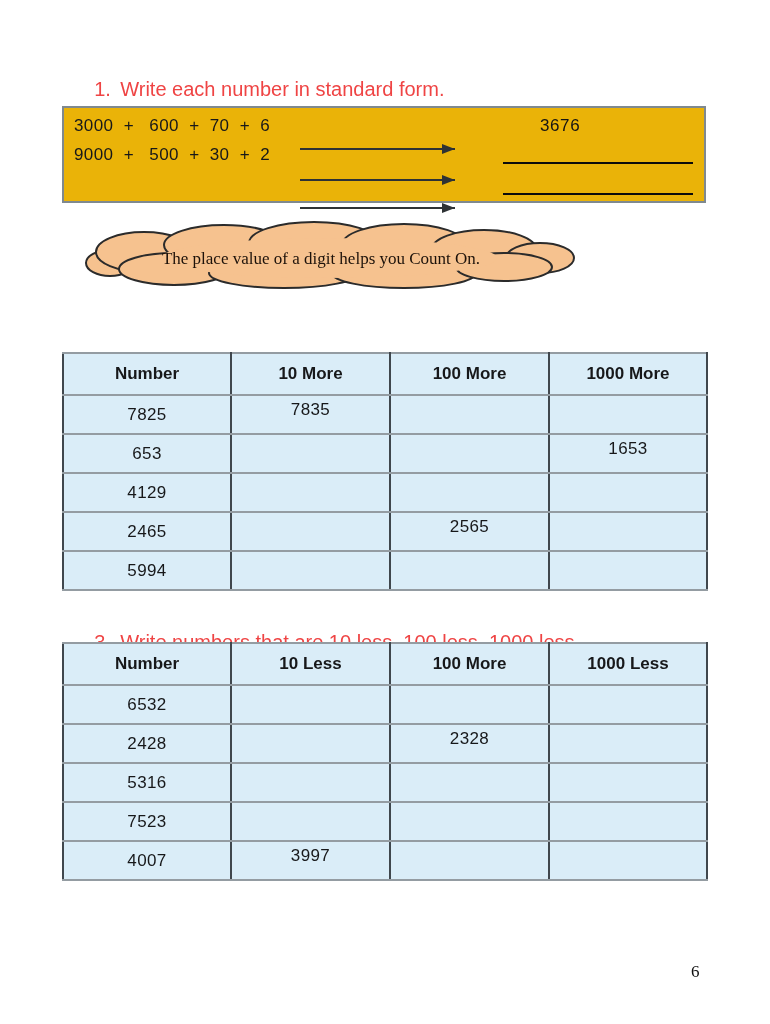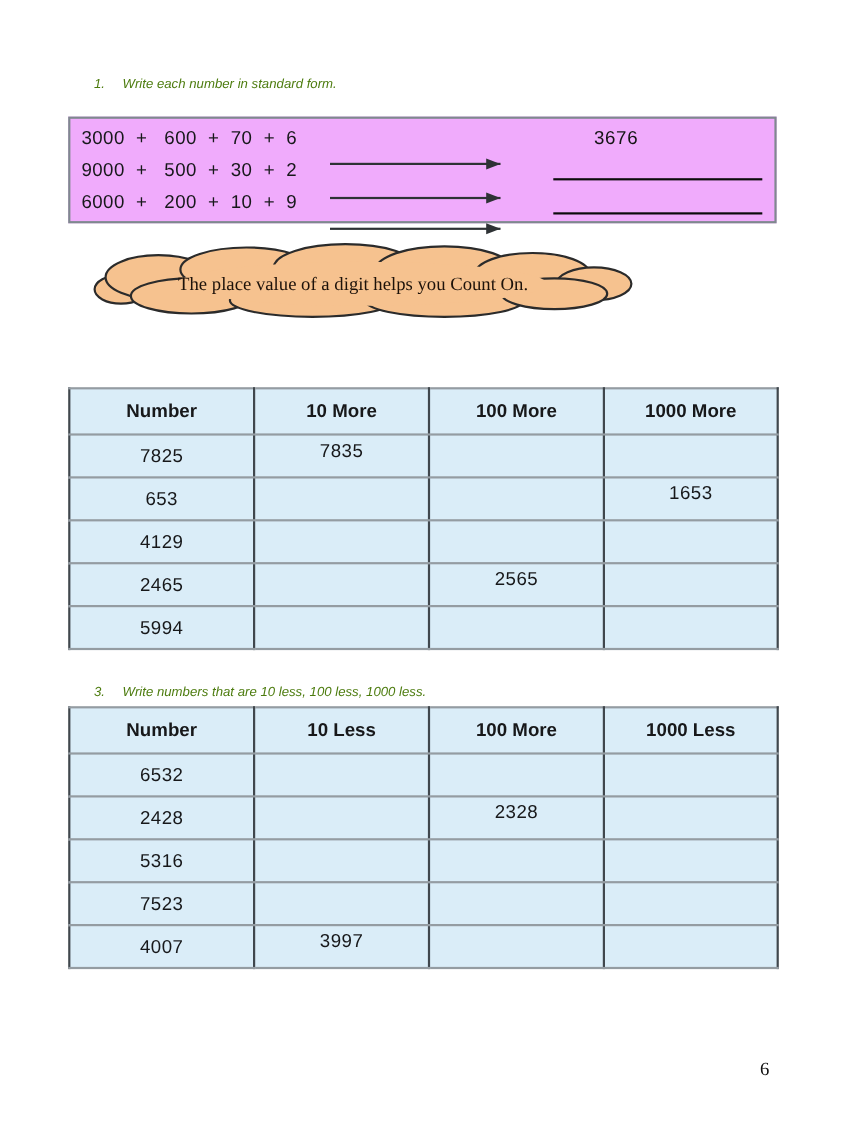--- a/index.html
+++ b/index.html
@@ -7,33 +7,32 @@
     position: relative;
     width: 770px;
     height: 1024px;
     background: #ffffff;
     font-family: "Liberation Sans", sans-serif;
     color: #141414;
     overflow: hidden;
   }
   .q-title {
     position: absolute;
-    font-size: 12px;
-    color: #4d7c0f;
+    font-size: 20px;
+    color: #ef4444;
     white-space: pre;
-    font-style: italic;
   }
   .q-num { display: inline-block; min-width: 26px; }
 
   
   .panel {
     position: absolute;
     left: 62px; top: 106px;
     width: 640px; height: 93px;
-    background: #f0abfc;
+    background: #eab308;
     border: 2px solid #7f898f;
   }
   .expr {
     position: absolute;
     left: 10px;
     font-size: 17px;
     letter-spacing: 0.4px;
     white-space: pre;
     color: #17181a;
   }
@@ -134,21 +133,20 @@
 
 <div class="page">
 
   <div class="q-title" style="left:72px; top:55px;">
     <span class="q-num">1.</span><span>Write each number in standard form.</span>
   </div>
 
   <div class="panel">
     <div class="expr expr-0">3000  +   600  +  70  +  6</div>
     <div class="expr expr-1">9000  +   500  +  30  +  2</div>
-    <div class="expr expr-2">6000  +   200  +  10  +  9</div>
   </div>
 
   <div class="std-answer">3676</div>
   <div class="blank-line blank-1"></div>
   <div class="blank-line blank-2"></div>
 
   <div class="arrow arrow-1"></div>
   <div class="arrow arrow-2"></div>
   <div class="arrow arrow-3"></div>
 

